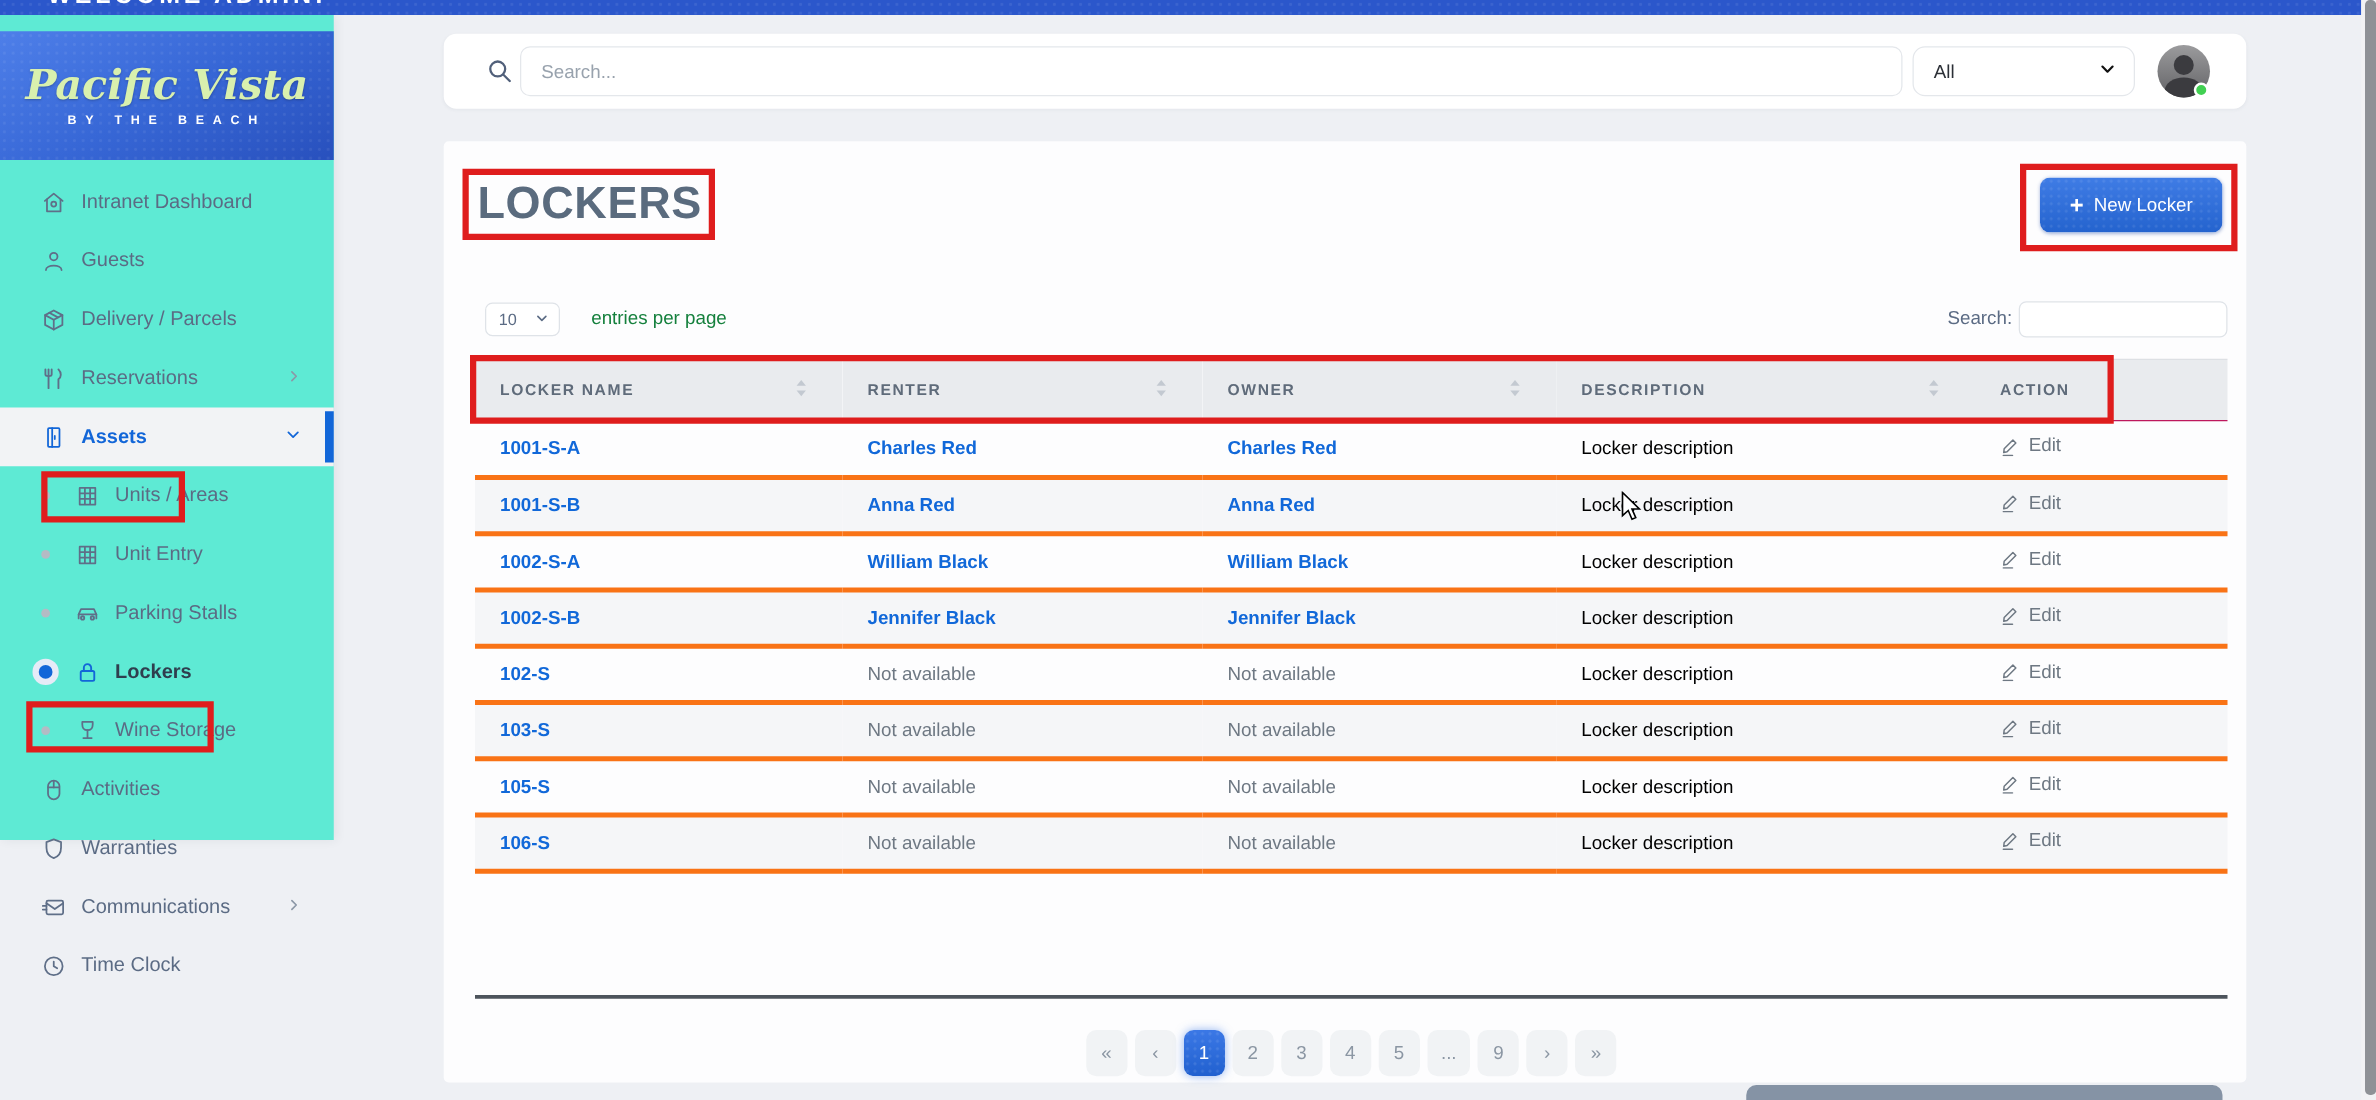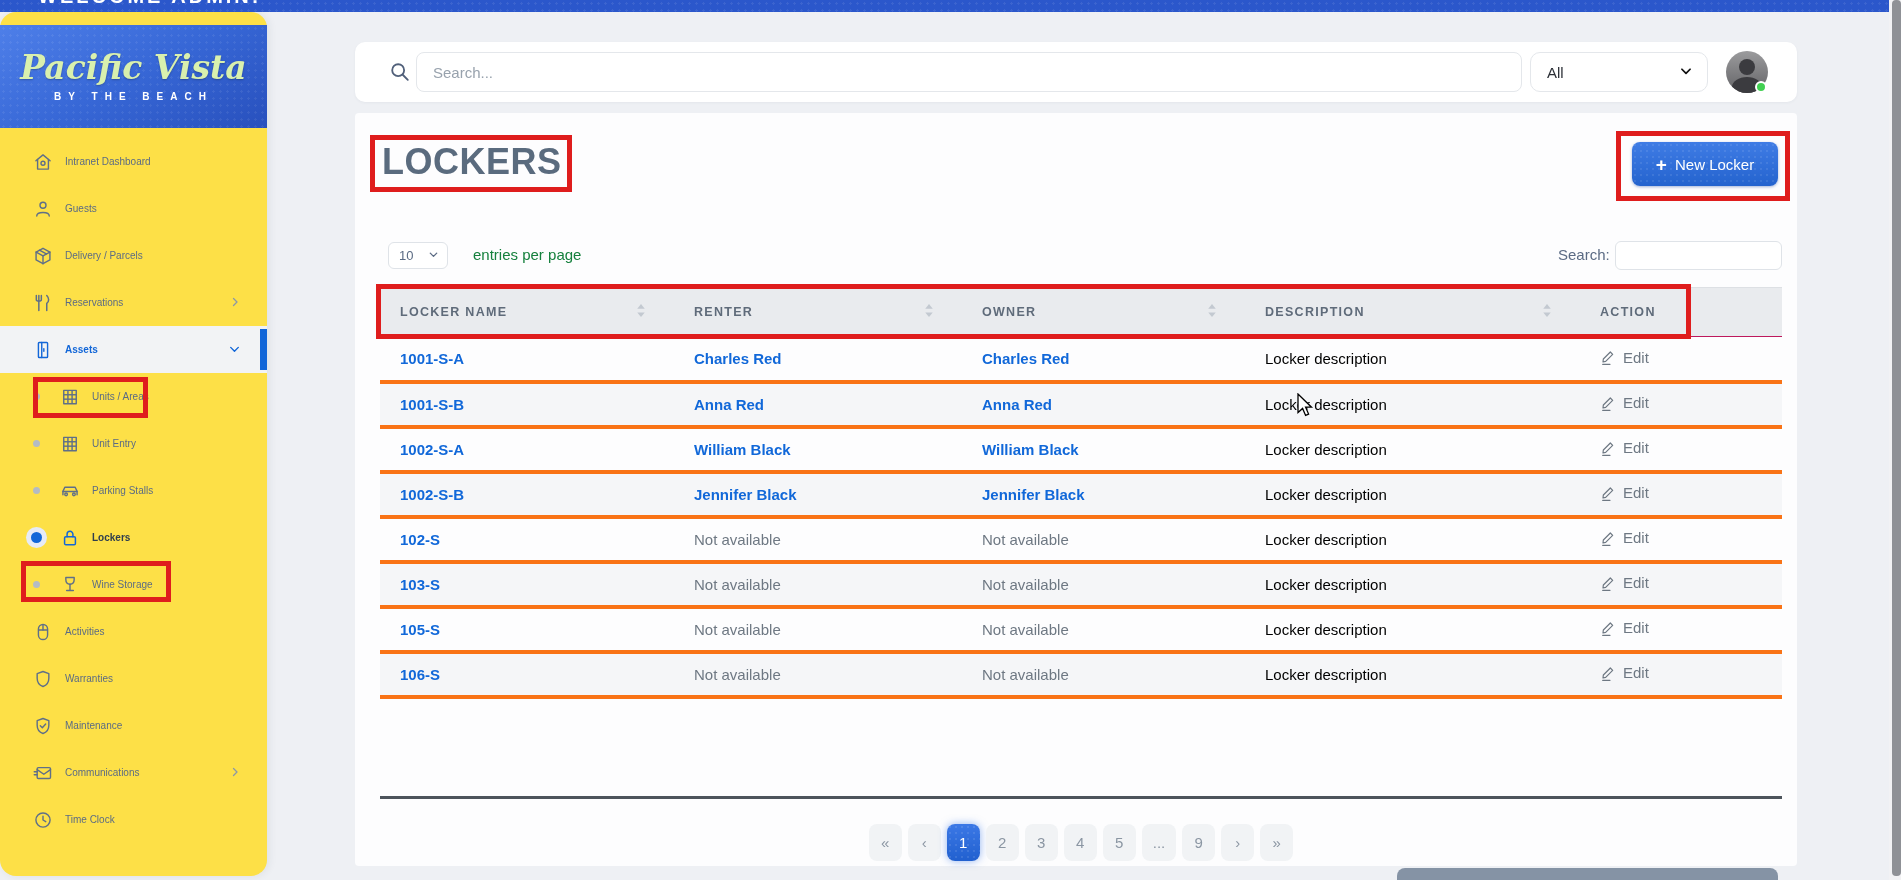--- a/index.html
+++ b/index.html
@@ -11,50 +11,50 @@
     background-image:radial-gradient(rgba(255,255,255,.08) 1px, transparent 1.4px); background-size:7px 7px;
     overflow:hidden; z-index:6; }
   #topstrip .clipped { position:absolute; left:38px; top:-15px; color:#fff; font-weight:bold;
     font-size:20px; letter-spacing:3px; white-space:nowrap; }
 
   
   #scrollbar { position:absolute; right:0; top:0; width:12px; height:880px; background:#f2f2f4; z-index:7; }
   #scroll-thumb { position:absolute; right:0; top:0; width:9px; height:876px; background:#8f9196; border-radius:4px; }
 
   
-  #sidebar { position:absolute; left:0; top:12px; width:267px; height:864px; background:#fde047;
-    box-shadow:2px 0 8px rgba(40,50,70,.08); z-index:4;border-radius:16px; }
+  #sidebar { position:absolute; left:0; top:12px; width:267px; height:660px; background:#5eead4;
+    box-shadow:2px 0 8px rgba(40,50,70,.08); z-index:4; }
   #logo { position:absolute; left:0; top:13px; width:267px; height:103px;
     background:linear-gradient(150deg,#4e7fe9 0%,#3767d6 50%,#2850bd 100%);
     background-image:radial-gradient(rgba(255,255,255,.07) 1px, transparent 1.4px),linear-gradient(150deg,#4e7fe9 0%,#3767d6 50%,#2850bd 100%);
     background-size:7px 7px,cover;
     display:flex; flex-direction:column; align-items:center; justify-content:center; }
   #logo .brand { font-family:"DejaVu Serif",serif; font-style:italic; font-weight:bold;
     font-size:33px; color:#d9f0ae; line-height:1; text-shadow:0 1px 2px rgba(0,0,0,.25); }
   #logo .tagline { margin-top:7px; color:#fff; font-size:10px; letter-spacing:7px; font-weight:bold; }
 
   #nav { position:absolute; left:0; top:126px; width:267px; }
   .nav-item { position:relative; height:47px; display:flex; align-items:center; padding-left:33px;
-    color:#5b6b84; font-size:10px; cursor:pointer; }
+    color:#5b6b84; font-size:16px; cursor:pointer; }
   .nav-item .icon { width:20px; height:20px; margin-right:12px; flex:none; display:flex; align-items:center; color:#5f6f88; }
   .nav-item .icon svg { width:20px; height:20px; }
   .nav-item .bullet { display:none; width:7px; height:7px; border-radius:50%; background:#b4bbc4; margin-right:20px; flex:none; }
   .nav-item.sub .bullet { display:block; }
   .nav-item .chev { position:absolute; right:26px; top:50%; transform:translateY(-50%); color:#8b97a6; display:none; }
   .nav-item.has-chev-r .chev-r { display:block; }
   .nav-item.has-chev-d .chev-d { display:block; color:#1266d8; }
   .nav-item.active { background:#f2f3f5; color:#1266d8; font-weight:bold; }
   .nav-item.active .icon { color:#1266d8; }
   .nav-item.active::after { content:""; position:absolute; right:0; top:3px; bottom:3px; width:7px; background:#1266d8; }
   .nav-item.sub.active { background:transparent; color:#2f3e4e; }
   .nav-item.sub.active::after { display:none; }
   .nav-item.sub.active .bullet { width:11px; height:11px; background:#1266d8; box-shadow:0 0 0 5px #e6ebf7; margin-left:-2px; margin-right:18px; }
 
   
-  #search-card { position:absolute; left:355px; top:42px; width:1442px; height:60px; background:#fff;
+  #search-card { position:absolute; left:355px; top:27px; width:1442px; height:60px; background:#fff;
     border-radius:10px; box-shadow:0 1px 3px rgba(40,50,70,.05); z-index:2; }
   #search-card .mag { position:absolute; left:34px; top:19px; color:#51607a; }
   #global-search { position:absolute; left:61px; top:10px; width:1106px; height:40px; border:1px solid #e4e7eb;
     border-radius:8px; font-size:15px; padding:0 16px; color:#333; font-family:inherit; outline:none; }
   #global-search::placeholder { color:#98a2ad; }
   #filter-select { position:absolute; left:1175px; top:10px; width:178px; height:40px; border:1px solid #e4e7eb;
     border-radius:10px; font-size:15px; color:#2b2f36; display:flex; align-items:center; padding:0 16px; cursor:pointer; background:#fff; }
   #filter-select .caret { position:absolute; right:14px; color:#111; }
   #avatar { position:absolute; left:1371px; top:9px; width:42px; height:42px; border-radius:50%;
     background:linear-gradient(180deg,#9b9b9d,#636366); overflow:hidden; cursor:pointer; }
@@ -302,31 +302,20 @@
 
         <span class="icon">
           <svg viewBox="0 0 24 24" fill="none" stroke="currentColor" stroke-width="1.7" stroke-linecap="round" stroke-linejoin="round">
             <path d="M12,3 L19,5.6 V11 C19,16 16.2,19.5 12,21 C7.8,19.5 5,16 5,11 V5.6 Z"></path>
           </svg>
         </span>
         <span class="label">Warranties</span>
 
       </div>
 
-      <div class="nav-item">
-
-        <span class="icon">
-          <svg viewBox="0 0 24 24" fill="none" stroke="currentColor" stroke-width="1.7" stroke-linecap="round" stroke-linejoin="round">
-            <path d="M12,3 L19,5.6 V11 C19,16 16.2,19.5 12,21 C7.8,19.5 5,16 5,11 V5.6 Z"></path>
-            <polyline points="8.8,11.6 11.2,14 15.2,9.6"></polyline>
-          </svg>
-        </span>
-        <span class="label">Maintenance</span>
-
-      </div>
 
       <div class="nav-item has-chev-r">
 
         <span class="icon">
           <svg viewBox="0 0 24 24" fill="none" stroke="currentColor" stroke-width="1.7" stroke-linecap="round" stroke-linejoin="round">
             <rect x="5" y="5.5" width="16" height="13" rx="1.5"></rect>
             <polyline points="5,8 13,13.5 21,8"></polyline>
             <line x1="1.5" y1="10.5" x2="5" y2="10.5"></line>
             <line x1="1.5" y1="14" x2="5" y2="14"></line>
           </svg>

